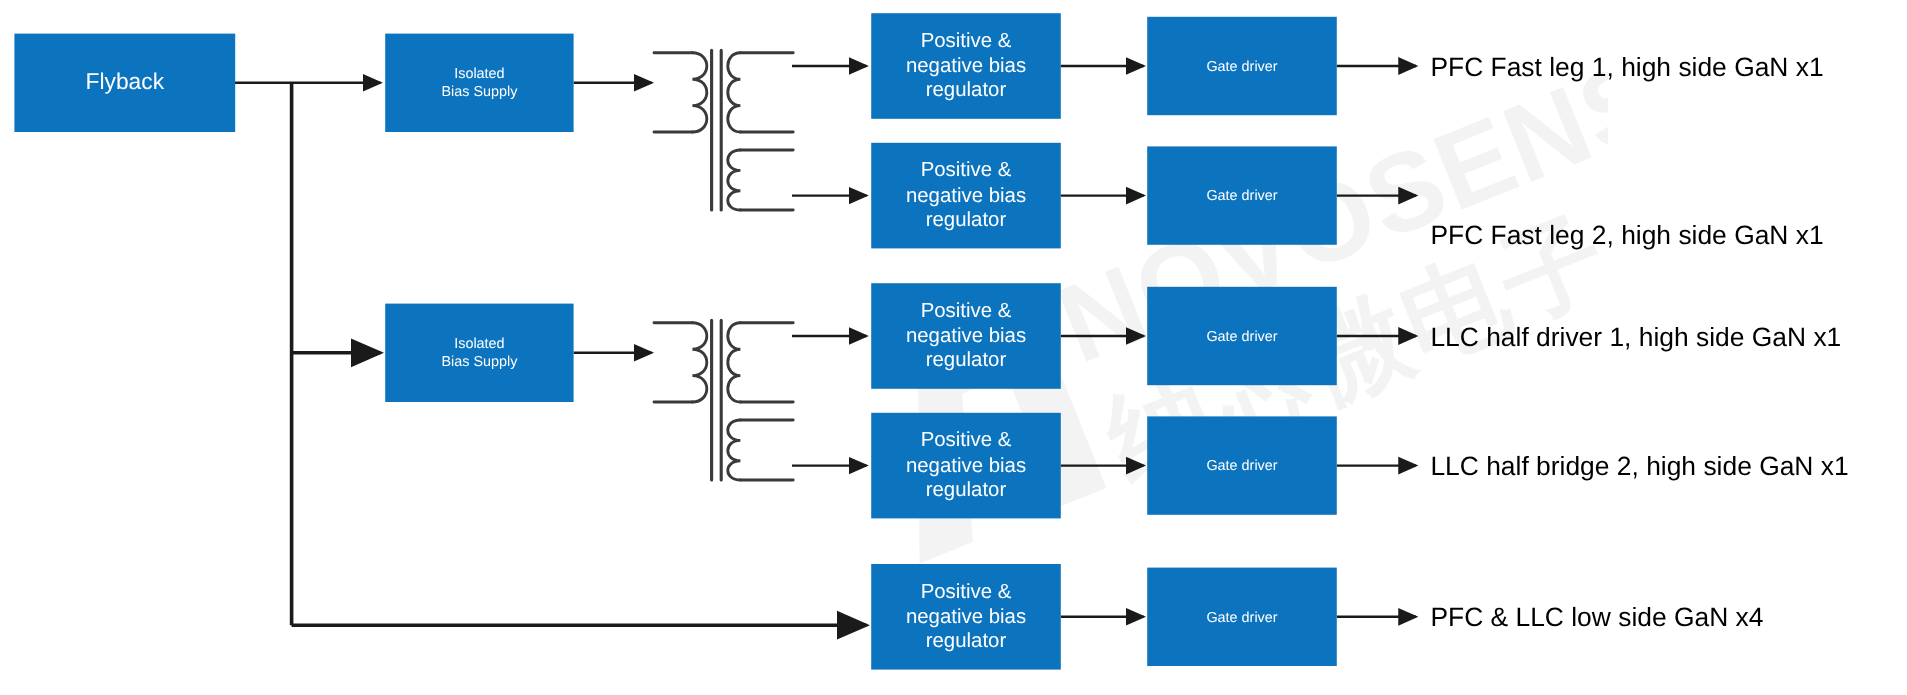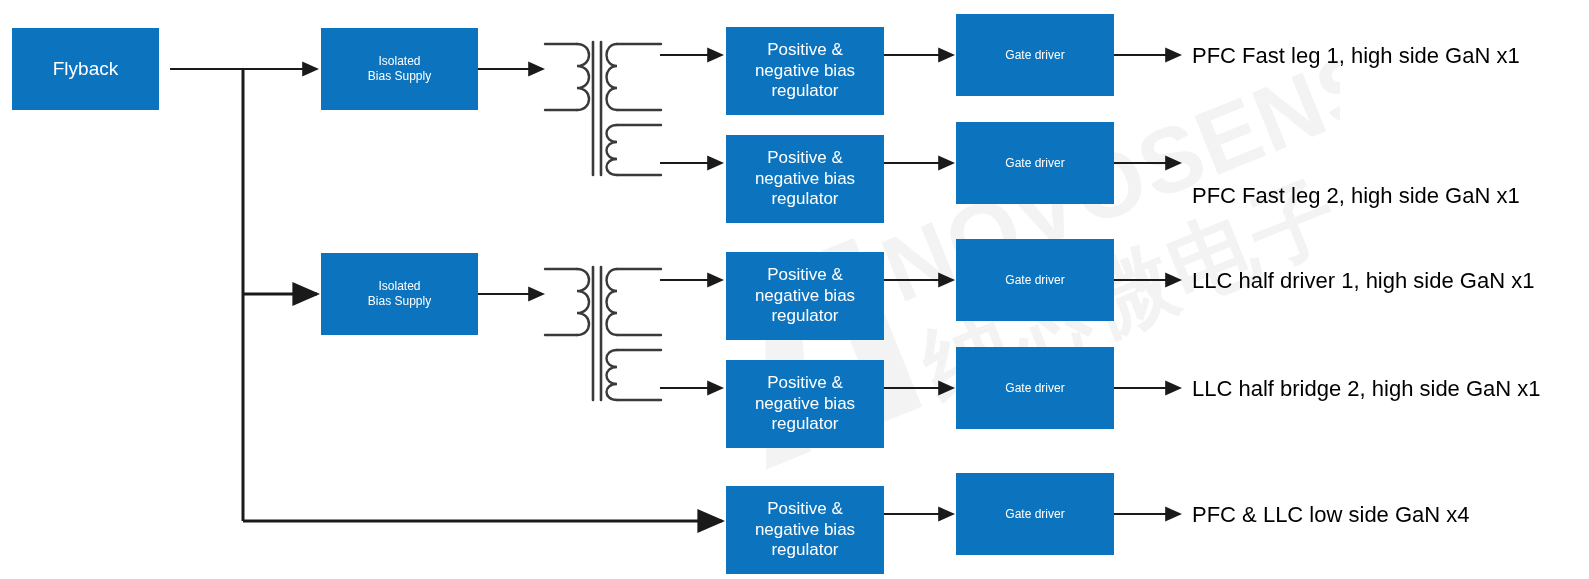--- a/index.html
+++ b/index.html
@@ -34,21 +34,21 @@
     display:flex;
     align-items:center;
     justify-content:center;
     text-align:center;
     line-height:1.22;
     z-index:3;
   }
   .box .lbl{display:block;width:100%;}
   .b-flyback{font-size:19px;}
   .b-ibs{font-size:12px;}
-  .b-reg{font-size:17px;margin-top:16px;}
+  .b-reg{font-size:17px;}
   .b-gd{font-size:12px;}
   
   .outtext{
     position:absolute;
     font-size:22px;
     color:#000000;
     white-space:nowrap;
     z-index:3;
   }
   
@@ -154,21 +154,21 @@
       <path d="M58,17 L58,150" stroke-width="2.6"></path>
       <path d="M118,19 L74,19"></path>
       <path d="M118,85 L74,85"></path>
       <path d="M74,19 C60,19 60,41 74,41 C60,41 60,63 74,63 C60,63 60,85 74,85"></path>
       <path d="M118,100 L74,100"></path>
       <path d="M118,150 L74,150"></path>
       <path d="M74,100 C60,100 60,117 74,117 C60,117 60,134 74,134 C60,134 60,150 74,150"></path>
     </g>
   </svg>
 
-  <div class="box b-flyback" style="left:12px; top:28px; width:147px; height:82px;">
+  <div class="box b-flyback" style="left:12px; top:28px; width:184px; height:82px;">
     <span class="lbl">Flyback</span>
   </div>
 
   <div class="box b-ibs" style="left:321px; top:28px; width:157px; height:82px;">
     <span class="lbl">
       <span>Isolated</span><br>
       <span>Bias Supply</span>
     </span>
   </div>
 

